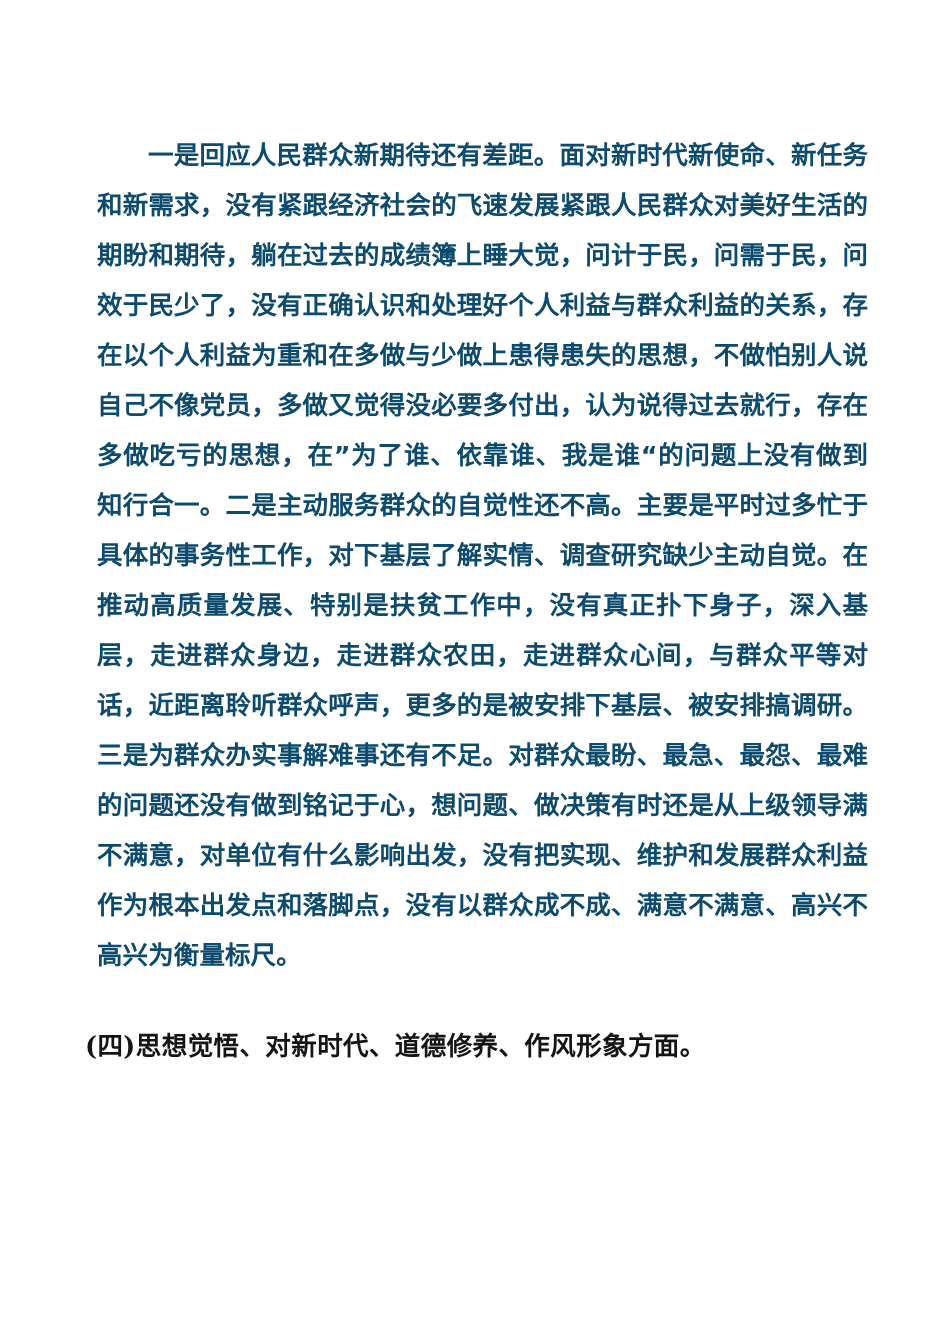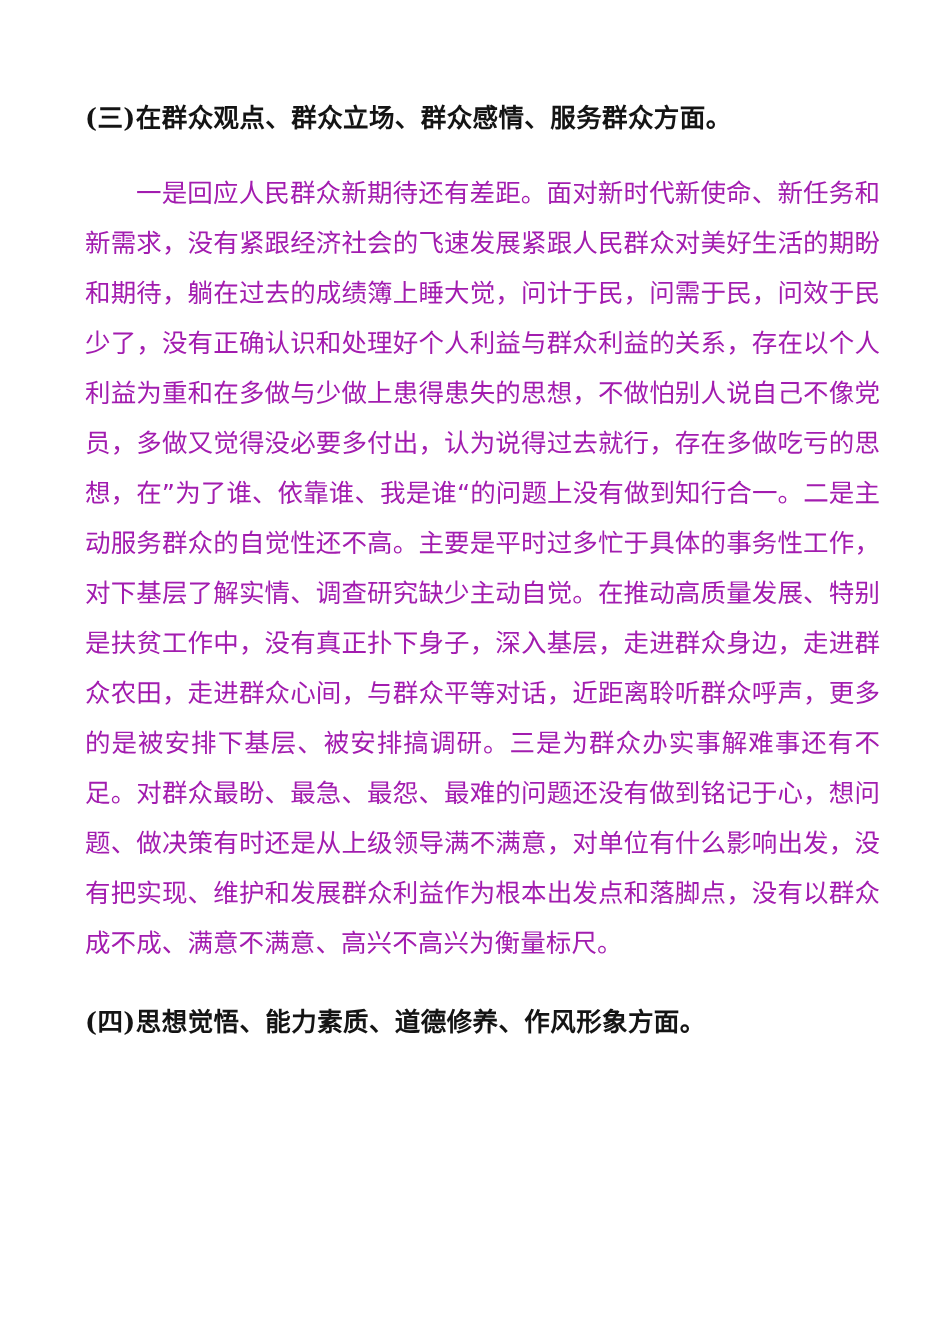--- a/index.html
+++ b/index.html
@@ -36,46 +36,45 @@
     margin: 0;
     font-weight: 600;
     transform: scaleY(1.02);
     transform-origin: left top;
   }
   
   .body-paragraph {
     font-family: "DejaVu Sans", "Liberation Sans", sans-serif;
     font-size: 25.5px;
     line-height: 50px;
-    color: #a21caf;
+    color: #0c4a6e;
     text-align: justify;
     text-align-last: left;
     text-justify: inter-character;
     text-indent: 51px;
-    margin: 0;
+    margin: 12px;
     letter-spacing: 0.1px;
-    font-weight: 400;
+    font-weight: 700;
   }
   .gap-after-heading { height: 26px; }
   .gap-after-paragraph { height: 26px; }
   .gap-before-heading-four { height: 28px; }
 </style>
 </head>
 <body>
 
 <div class="page">
   <div class="doc-body">
 
-    <p class="section-heading">(三)在群众观点、群众立场、群众感情、服务群众方面。</p>
 
     <div class="gap-after-heading"></div>
 
     <p class="body-paragraph">一是回应人民群众新期待还有差距。面对新时代新使命、新任务和新需求，没有紧跟经济社会的飞速发展紧跟人民群众对美好生活的期盼和期待，躺在过去的成绩簿上睡大觉，问计于民，问需于民，问效于民少了，没有正确认识和处理好个人利益与群众利益的关系，存在以个人利益为重和在多做与少做上患得患失的思想，不做怕别人说自己不像党员，多做又觉得没必要多付出，认为说得过去就行，存在多做吃亏的思想，在”为了谁、依靠谁、我是谁“的问题上没有做到知行合一。二是主动服务群众的自觉性还不高。主要是平时过多忙于具体的事务性工作，对下基层了解实情、调查研究缺少主动自觉。在推动高质量发展、特别是扶贫工作中，没有真正扑下身子，深入基层，走进群众身边，走进群众农田，走进群众心间，与群众平等对话，近距离聆听群众呼声，更多的是被安排下基层、被安排搞调研。三是为群众办实事解难事还有不足。对群众最盼、最急、最怨、最难的问题还没有做到铭记于心，想问题、做决策有时还是从上级领导满不满意，对单位有什么影响出发，没有把实现、维护和发展群众利益作为根本出发点和落脚点，没有以群众成不成、满意不满意、高兴不高兴为衡量标尺。</p>
 
     <div class="gap-before-heading-four"></div>
 
-    <p class="section-heading">(四)思想觉悟、能力素质、道德修养、作风形象方面。</p>
+    <p class="section-heading">(四)思想觉悟、对新时代、道德修养、作风形象方面。</p>
 
     <div class="gap-after-paragraph"></div>
 
 
   </div>
 </div>
 
 </body></html>

